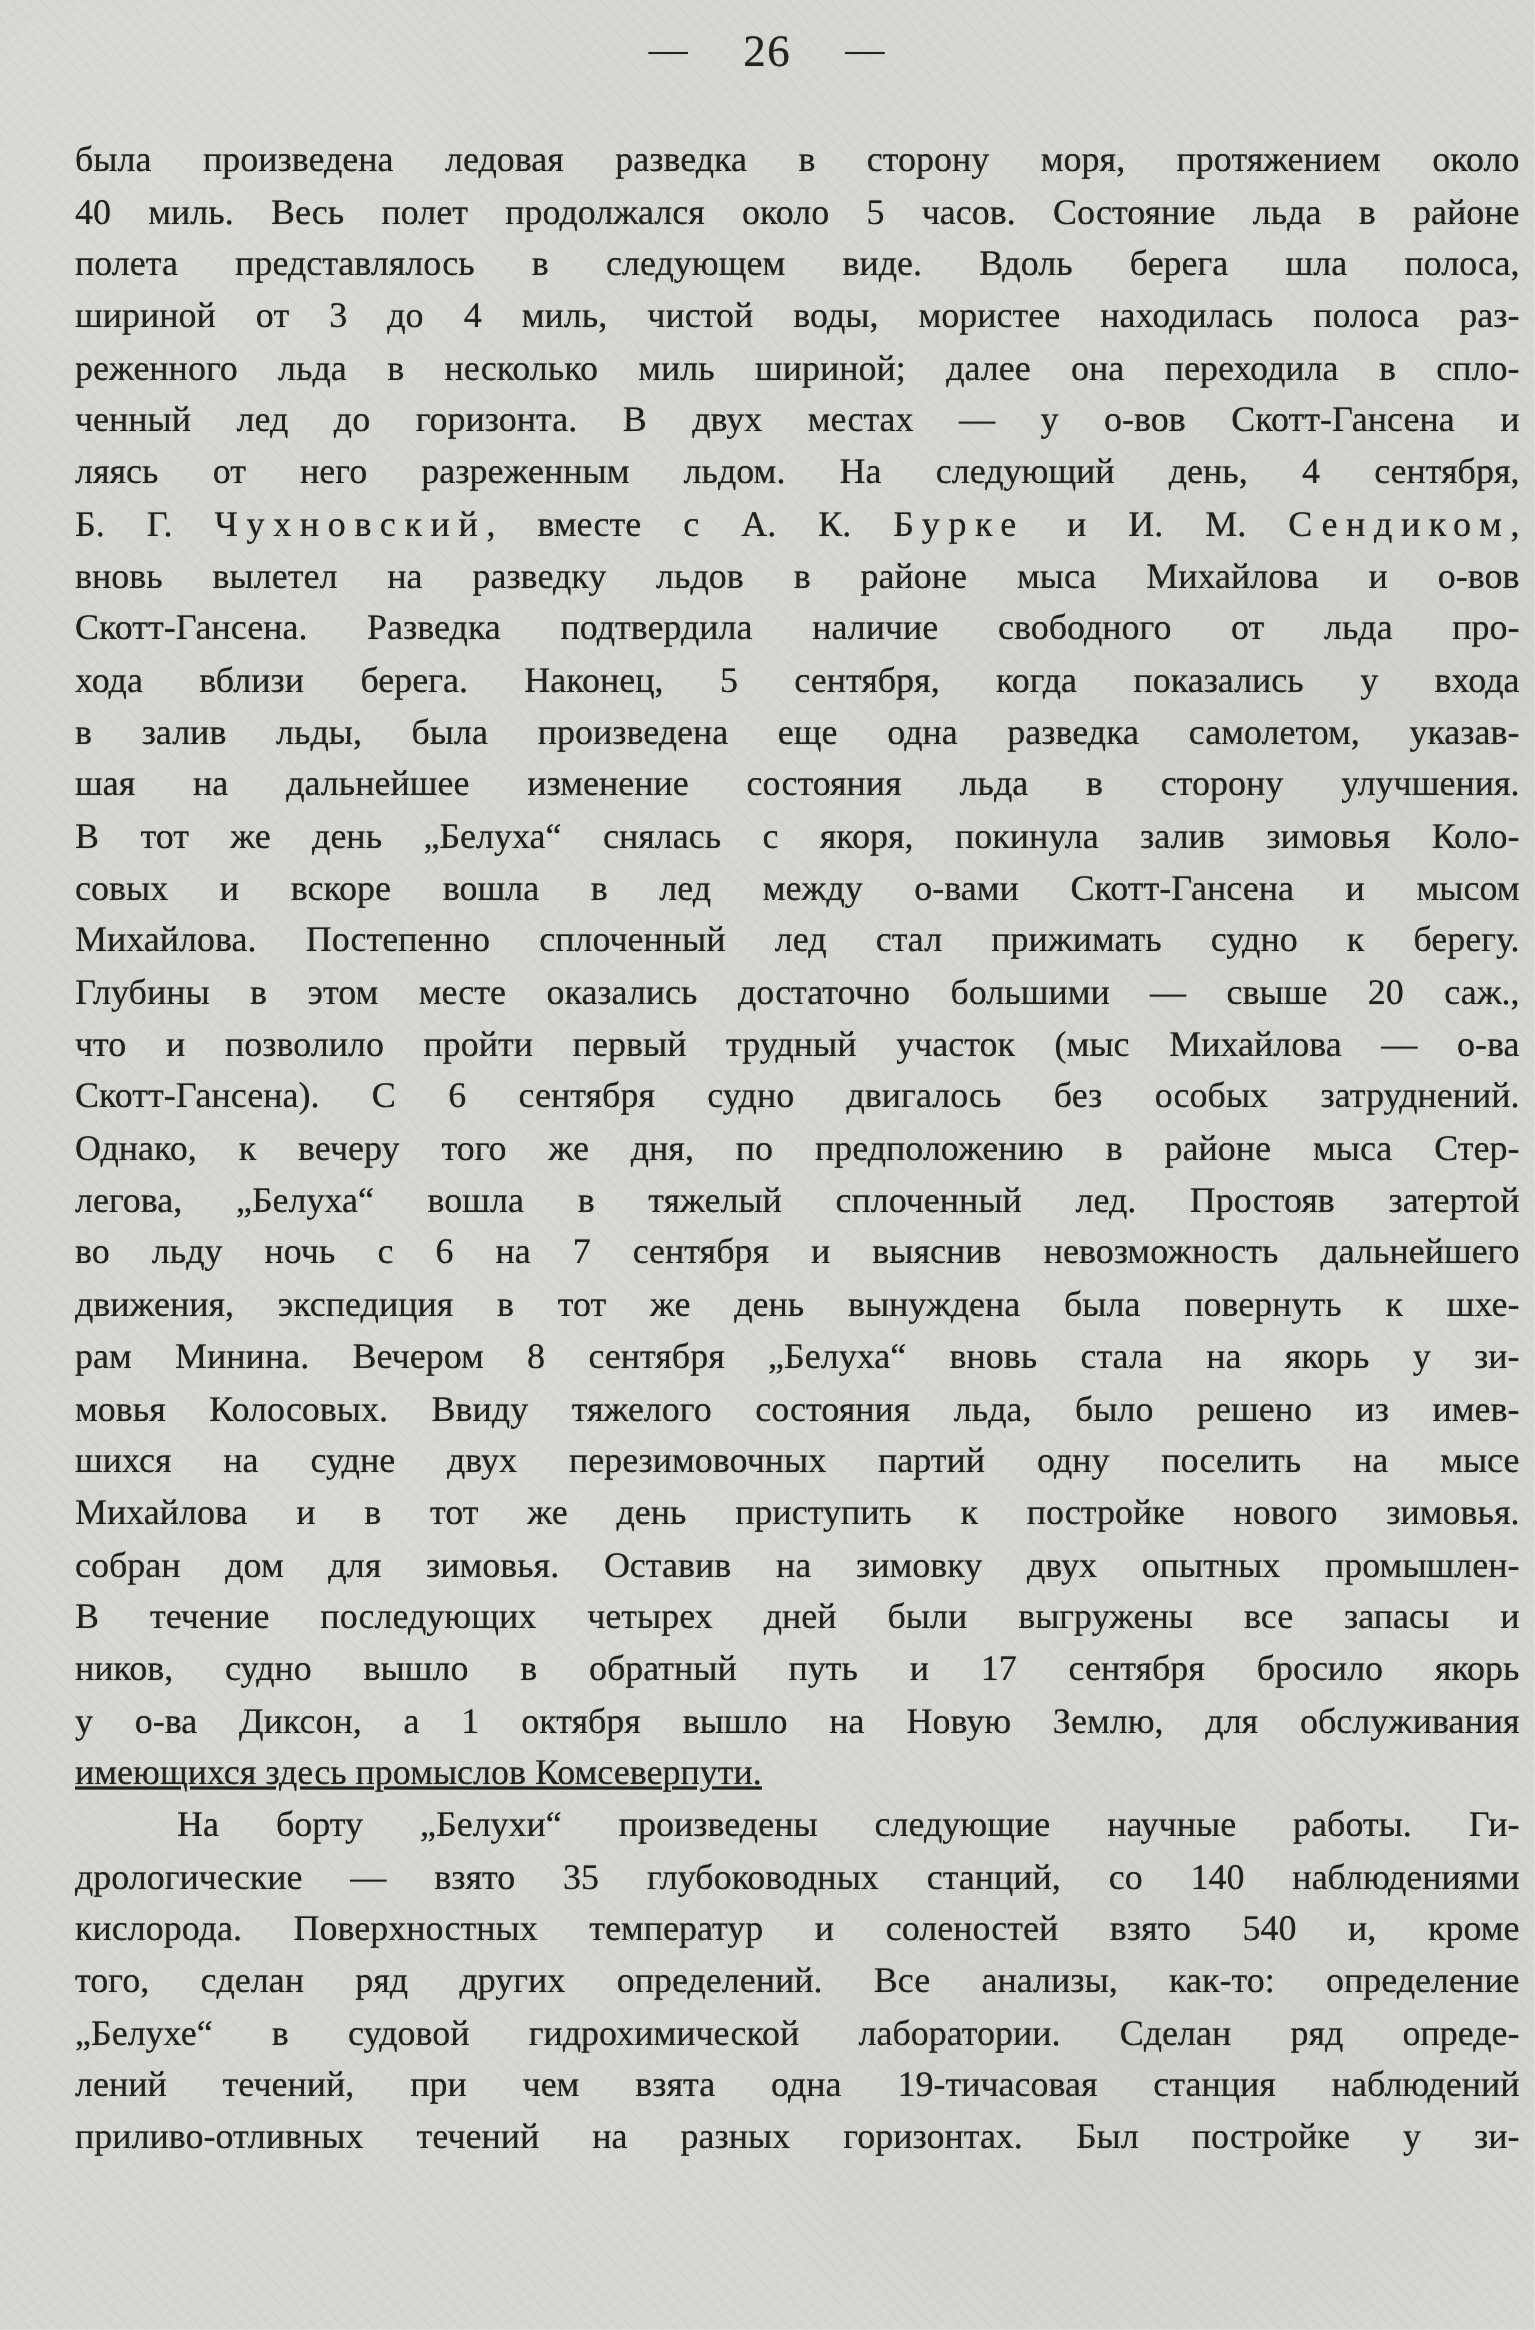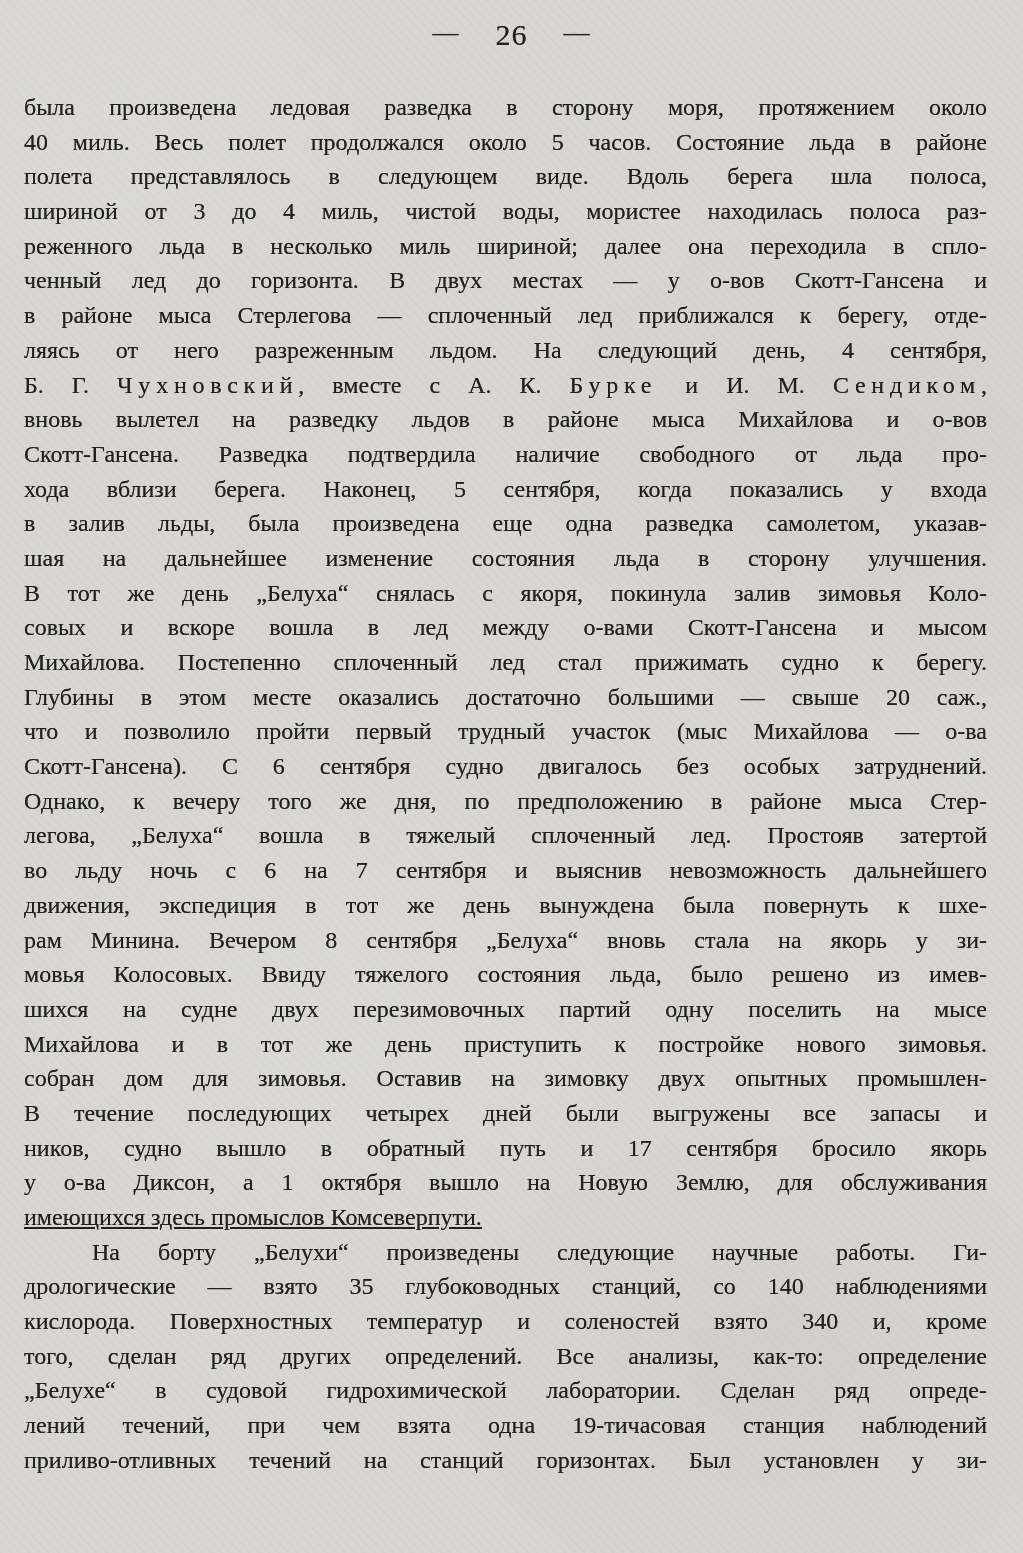--- a/index.html
+++ b/index.html
@@ -30,21 +30,21 @@
     gap: 36px;
     font-size: 30px;
     letter-spacing: 1px;
     color: #23221f;
     text-shadow: 0 0 0.5px rgba(30,30,28,0.7);
   }
   .header .dash { font-size: 26px; transform: translateY(-2px); }
   .text-block {
     position: absolute;
     top: 90px;
-    left: 24px;
+    left: 50px;
     width: 963px;
     font-size: 24px;
   }
   .line {
     height: 34.7px;
     line-height: 34.7px;
     text-align: justify;
     text-align-last: justify;
     white-space: normal;
     text-shadow: 0 0 0.6px rgba(28,27,24,0.65);
@@ -62,21 +62,20 @@
     <span class="num">26</span>
     <span class="dash">—</span>
   </div>
   <div class="text-block">
       <div class="line">была произведена ледовая разведка в сторону моря, протяжением около</div>
       <div class="line">40 миль. Весь полет продолжался около 5 часов. Состояние льда в районе</div>
       <div class="line">полета представлялось в следующем виде. Вдоль берега шла полоса,</div>
       <div class="line">шириной от 3 до 4 миль, чистой воды, мористее находилась полоса раз-</div>
       <div class="line">реженного льда в несколько миль шириной; далее она переходила в спло-</div>
       <div class="line">ченный лед до горизонта. В двух местах — у о-вов Скотт-Гансена и</div>
-      <div class="line">в районе мыса Стерлегова — сплоченный лед приближался к берегу, отде-</div>
       <div class="line">ляясь от него разреженным льдом. На следующий день, 4 сентября,</div>
       <div class="line"><span>Б. Г. </span><span class="sp">Чухновский</span><span>, вместе с А. К. </span><span class="sp">Бурке</span><span> и И. М. </span><span class="sp">Сендиком</span><span>,</span></div>
       <div class="line">вновь вылетел на разведку льдов в районе мыса Михайлова и о-вов</div>
       <div class="line">Скотт-Гансена. Разведка подтвердила наличие свободного от льда про-</div>
       <div class="line">хода вблизи берега. Наконец, 5 сентября, когда показались у входа</div>
       <div class="line">в залив льды, была произведена еще одна разведка самолетом, указав-</div>
       <div class="line">шая на дальнейшее изменение состояния льда в сторону улучшения.</div>
       <div class="line">В тот же день „Белуха“ снялась с якоря, покинула залив зимовья Коло-</div>
       <div class="line">совых и вскоре вошла в лед между о-вами Скотт-Гансена и мысом</div>
       <div class="line">Михайлова. Постепенно сплоченный лед стал прижимать судно к берегу.</div>
@@ -91,19 +90,19 @@
       <div class="line">мовья Колосовых. Ввиду тяжелого состояния льда, было решено из имев-</div>
       <div class="line">шихся на судне двух перезимовочных партий одну поселить на мысе</div>
       <div class="line">Михайлова и в тот же день приступить к постройке нового зимовья.</div>
       <div class="line">собран дом для зимовья. Оставив на зимовку двух опытных промышлен-</div>
       <div class="line">В течение последующих четырех дней были выгружены все запасы и</div>
       <div class="line">ников, судно вышло в обратный путь и 17 сентября бросило якорь</div>
       <div class="line">у о-ва Диксон, а 1 октября вышло на Новую Землю, для обслуживания</div>
       <div class="line par-end">имеющихся здесь промыслов Комсеверпути.</div>
       <div class="line indent">На борту „Белухи“ произведены следующие научные работы.  Ги-</div>
       <div class="line">дрологические — взято 35 глубоководных станций, со 140 наблюдениями</div>
-      <div class="line">кислорода. Поверхностных температур и соленостей взято 340 и, кроме</div>
+      <div class="line">кислорода. Поверхностных температур и соленостей взято 540 и, кроме</div>
       <div class="line">того, сделан ряд других определений. Все анализы, как-то: определение</div>
       <div class="line">„Белухе“ в судовой гидрохимической лаборатории. Сделан ряд опреде-</div>
       <div class="line">лений течений, при чем взята одна  19-тичасовая станция наблюдений</div>
-      <div class="line">приливо-отливных течений на станций горизонтах. Был установлен у зи-</div>
+      <div class="line">приливо-отливных течений на разных горизонтах. Был постройке у зи-</div>
     </div>
 </div>
 
 </body></html>

